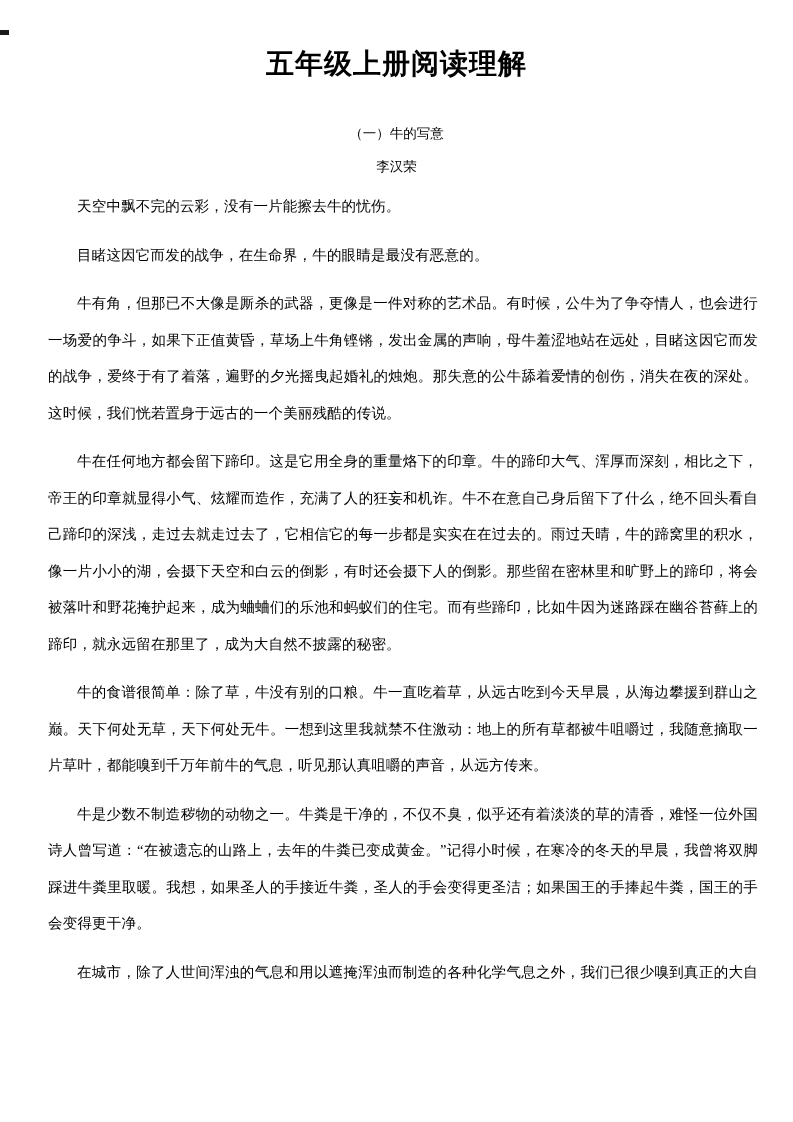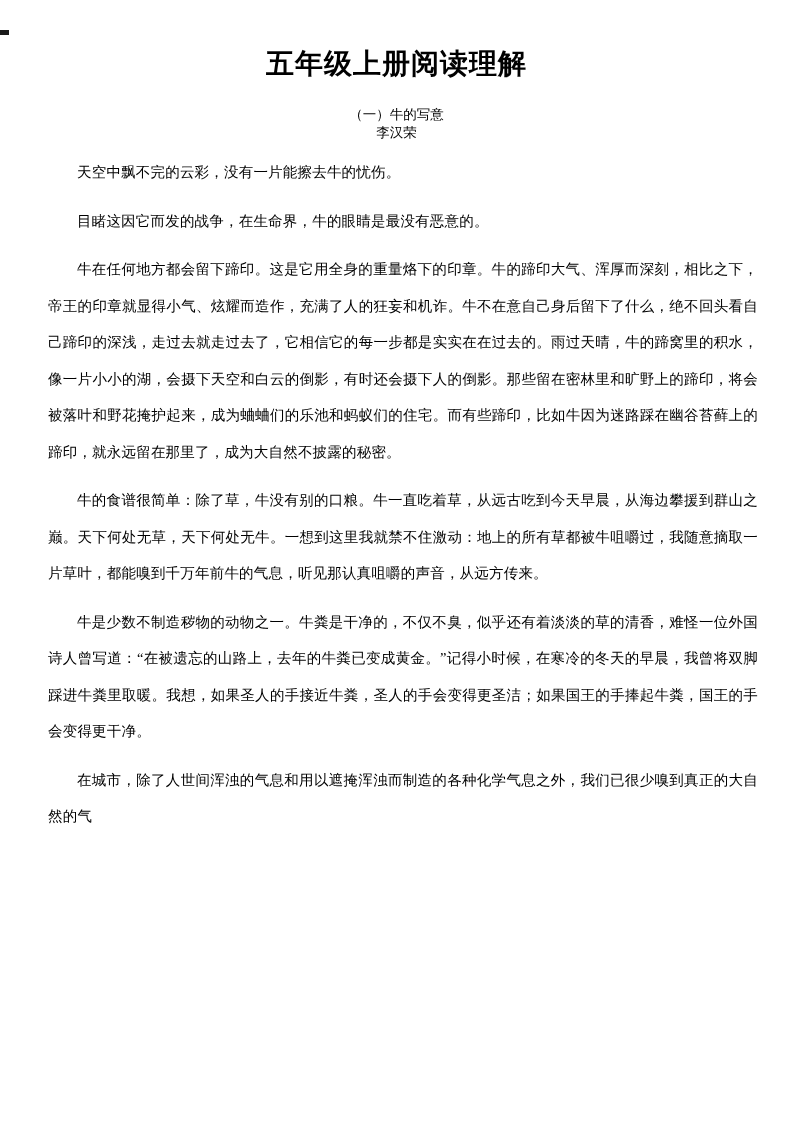--- a/index.html
+++ b/index.html
@@ -35,27 +35,28 @@
   .doc-title {
     margin: 0;
     text-align: center;
     font-size: 28px;
     line-height: 36px;
     font-weight: bold;
     font-family: "Liberation Sans", sans-serif;
     letter-spacing: 1px;
   }
   .doc-subtitle {
-    margin-top: 24px;
+    margin-top: 44px;
     text-align: center;
     font-size: 13.5px;
     line-height: 18px;
+    font-family: Liberation Mono, monospace;
   }
   .doc-author {
-    margin-top: 0;
+    margin-top: 14px;
     text-align: center;
     font-size: 13.5px;
     line-height: 18px;
   }
   .doc-body {
     margin-top: 12px;
   }
   .doc-body p {
     margin: 0 0 12px 13px;
     font-size: 14.5px;
@@ -74,18 +75,19 @@
 
   <h1 class="doc-title">五年级上册阅读理解</h1>
 
   <div class="doc-subtitle">（一）牛的写意</div>
 
   <div class="doc-author">李汉荣</div>
 
   <div class="doc-body">
     <p>天空中飘不完的云彩，没有一片能擦去牛的忧伤。</p>
     <p>目睹这因它而发的战争，在生命界，牛的眼睛是最没有恶意的。</p>
+    <p>牛有角，但那已不大像是厮杀的武器，更像是一件对称的艺术品。有时候，公牛为了争夺情人，也会进行一场爱的争斗，如果下正值黄昏，草场上牛角铿锵，发出金属的声响，母牛羞涩地站在远处，目睹这因它而发的战争，爱终于有了着落，遍野的夕光摇曳起婚礼的烛炮。那失意的公牛舔着爱情的创伤，消失在夜的深处。这时候，我们恍若置身于远古的一个美丽残酷的传说。</p>
     <p>牛在任何地方都会留下蹄印。这是它用全身的重量烙下的印章。牛的蹄印大气、浑厚而深刻，相比之下，帝王的印章就显得小气、炫耀而造作，充满了人的狂妄和机诈。牛不在意自己身后留下了什么，绝不回头看自己蹄印的深浅，走过去就走过去了，它相信它的每一步都是实实在在过去的。雨过天晴，牛的蹄窝里的积水，像一片小小的湖，会摄下天空和白云的倒影，有时还会摄下人的倒影。那些留在密林里和旷野上的蹄印，将会被落叶和野花掩护起来，成为蛐蛐们的乐池和蚂蚁们的住宅。而有些蹄印，比如牛因为迷路踩在幽谷苔藓上的蹄印，就永远留在那里了，成为大自然不披露的秘密。</p>
     <p>牛的食谱很简单：除了草，牛没有别的口粮。牛一直吃着草，从远古吃到今天早晨，从海边攀援到群山之巅。天下何处无草，天下何处无牛。一想到这里我就禁不住激动：地上的所有草都被牛咀嚼过，我随意摘取一片草叶，都能嗅到千万年前牛的气息，听见那认真咀嚼的声音，从远方传来。</p>
     <p>牛是少数不制造秽物的动物之一。牛粪是干净的，不仅不臭，似乎还有着淡淡的草的清香，难怪一位外国诗人曾写道：“在被遗忘的山路上，去年的牛粪已变成黄金。”记得小时候，在寒冷的冬天的早晨，我曾将双脚踩进牛粪里取暖。我想，如果圣人的手接近牛粪，圣人的手会变得更圣洁；如果国王的手捧起牛粪，国王的手会变得更干净。</p>
     <p>在城市，除了人世间浑浊的气息和用以遮掩浑浊而制造的各种化学气息之外，我们已很少嗅到真正的大自然的气</p>
   </div>
 </div>
 
 </body></html>

